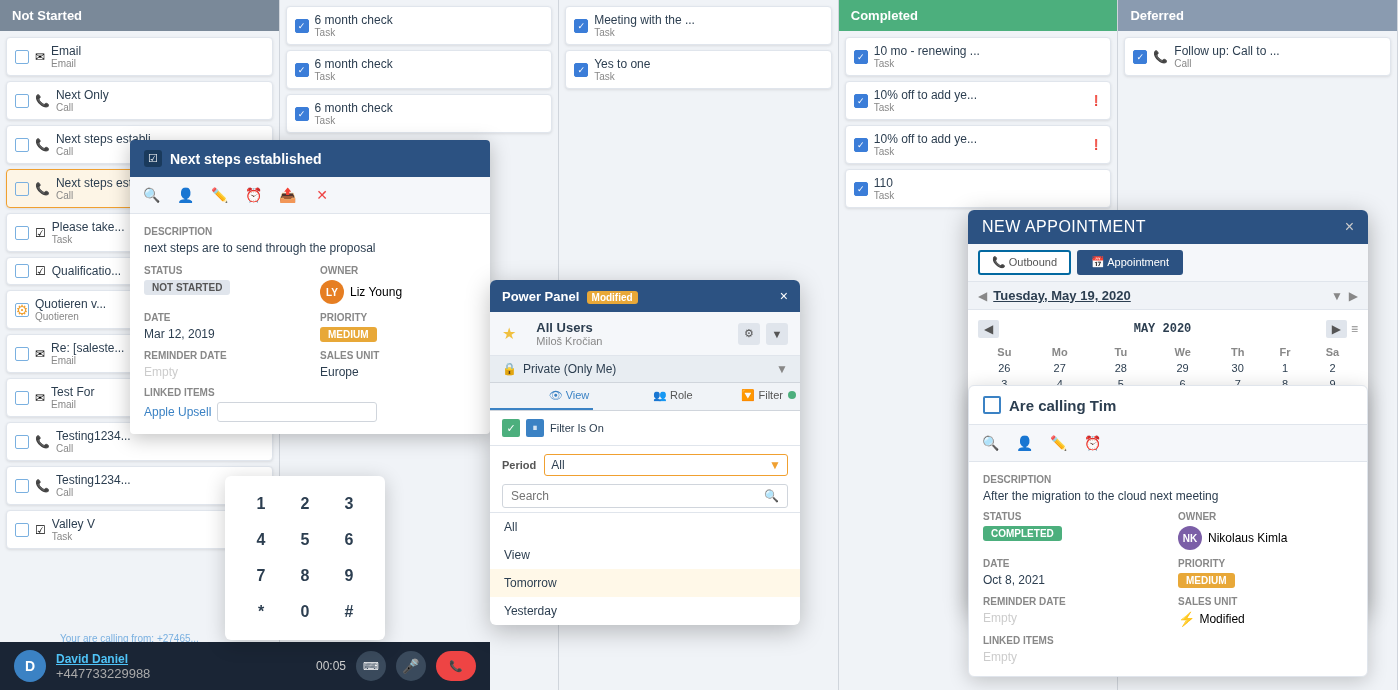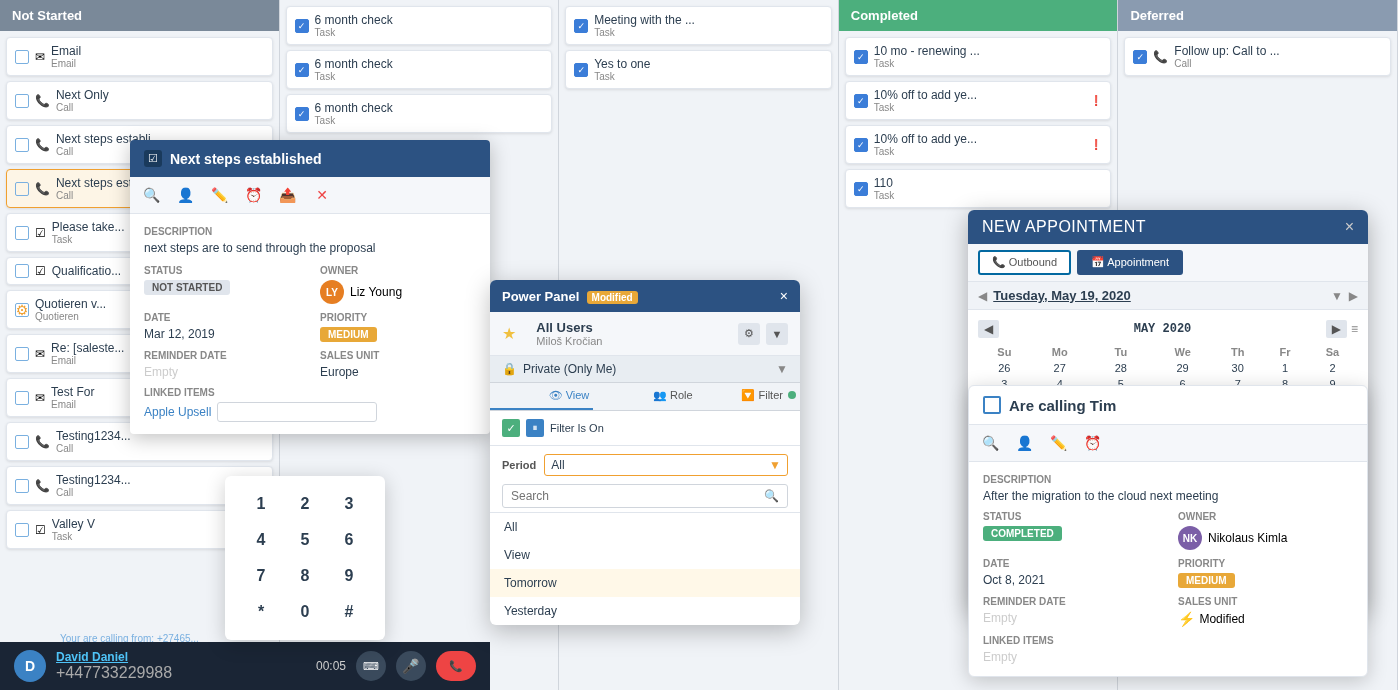--- a/index.html
+++ b/index.html
@@ -47,21 +47,21 @@
     .owner-row { display: flex; align-items: center; gap: 6px; }
     .owner-avatar { width: 24px; height: 24px; border-radius: 50%; background: #c0392b; display: flex; align-items: center; justify-content: center; color: #fff; font-size: 10px; font-weight: 700; flex-shrink: 0; }
     .linked-input { border: 1px solid #d0d5dc; border-radius: 3px; padding: 3px 6px; font-size: 11px; color: #2c3e50; flex: 1; }
     .dialpad-grid { position: absolute; bottom: 50px; left: 225px; background: #fff; border-radius: 6px; box-shadow: 0 4px 20px rgba(0,0,0,0.2); padding: 10px 14px; z-index: 25; }
     .dialpad-grid table { border-collapse: collapse; }
     .dialpad-grid td { width: 44px; height: 36px; text-align: center; font-size: 16px; font-weight: 600; color: #2c3e50; cursor: pointer; }
     .call-bar { position: absolute; bottom: 0; left: 0; width: 490px; background: #1a2535; padding: 8px 14px; display: flex; align-items: center; gap: 10px; z-index: 24; }
     .caller-avatar { width: 32px; height: 32px; border-radius: 50%; background: #3b82c4; display: flex; align-items: center; justify-content: center; color: #fff; font-weight: 700; font-size: 14px; flex-shrink: 0; }
     .caller-info { flex: 1; }
     .caller-name { color: #4fc3f7; font-size: 12px; font-weight: 600; text-decoration: underline; cursor: pointer; }
-    .caller-number { color: #aaa; font-size: 16px; }
+    .caller-number { color: #aaa; font-size: 13px; }
     .call-timer { color: #ccc; font-size: 12px; }
     .call-btn { width: 30px; height: 30px; border-radius: 50%; display: flex; align-items: center; justify-content: center; cursor: pointer; font-size: 14px; }
     .call-btn.dialpad { background: #3a4a5c; color: #fff; font-size: 11px; }
     .call-btn.mute { background: #3a4a5c; color: #fff; }
     .call-btn.end { background: #e44; color: #fff; width: 40px; border-radius: 20px; padding: 0 10px; font-size: 11px; }
     .calling-from { position: absolute; bottom: 46px; left: 60px; color: #7ab0e0; font-size: 10px; }
 
     
     .power-panel { position: absolute; top: 280px; left: 490px; width: 310px; background: #fff; border-radius: 6px; box-shadow: 0 6px 25px rgba(0,0,0,0.25); z-index: 30; overflow: hidden; }
     .power-panel-header { background: #2c5282; color: #fff; padding: 8px 12px; display: flex; align-items: center; justify-content: space-between; }

